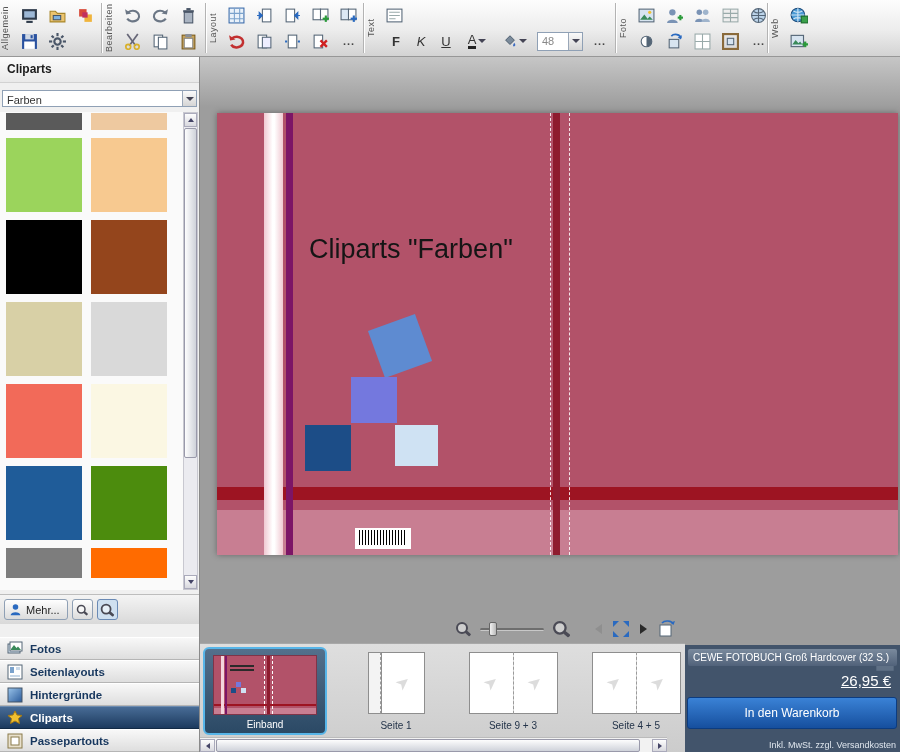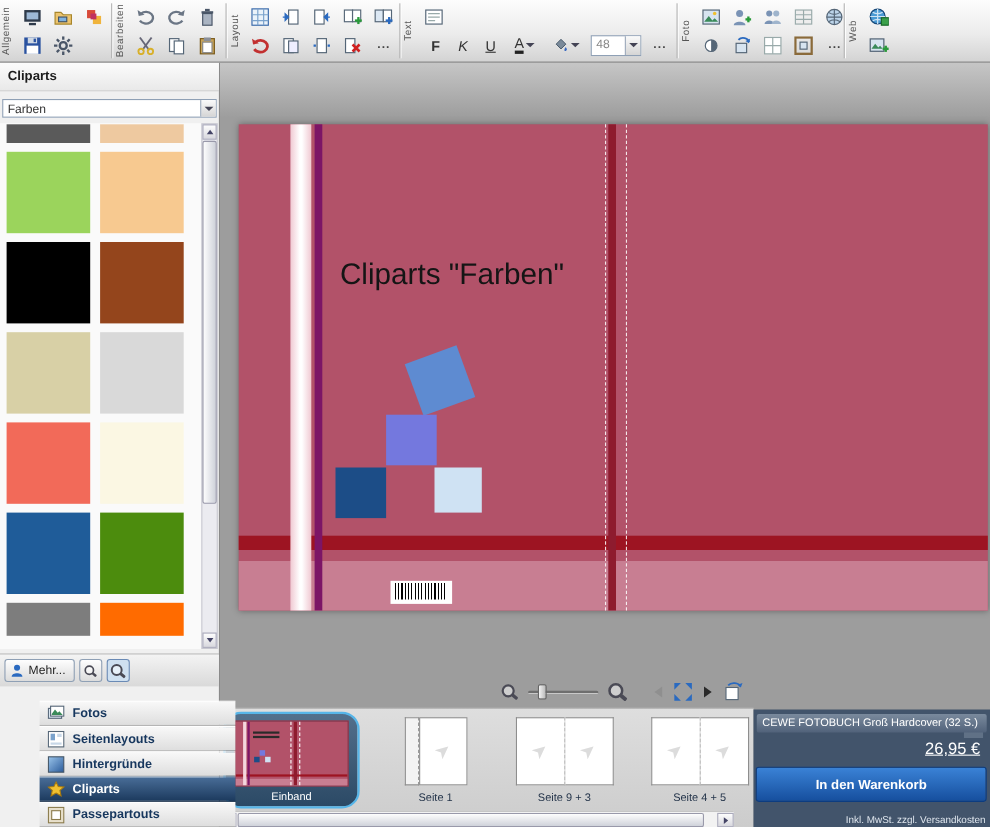--- a/index.html
+++ b/index.html
@@ -40,21 +40,21 @@
   .tri-dn { width:0; height:0; border-left:3px solid transparent; border-right:3px solid transparent; border-top:4px solid #446; }
   .vthumb { position:absolute; left:0; top:15px; width:13px; height:330px; background:linear-gradient(90deg,#fdfdfd,#cfd2da);
     border:1px solid #99a; border-radius:2px; }
   .more-row { position:absolute; left:0; top:537px; width:199px; height:30px; background:linear-gradient(#f4f4f4,#d9d9d9);
     border-top:1px solid #bdbdbd; display:flex; align-items:center; gap:4px; padding-left:4px; }
   .more-btn { height:21px; padding:0 7px 0 4px; display:flex; align-items:center; gap:4px; font-size:11px; color:#222;
     background:linear-gradient(#fefefe,#dcdcdc); border:1px solid #8fa0b5; border-radius:3px; }
   .sq-btn { width:21px; height:21px; display:flex; align-items:center; justify-content:center;
     background:linear-gradient(#fefefe,#dcdcdc); border:1px solid #8fa0b5; border-radius:3px; }
   .sq-btn.pressed { background:#cfe0f0; border-color:#6a8ab5; }
-  .nav { position:absolute; left:0; top:580px; width:214px;padding-left:36px; }
+  .nav { position:absolute; left:0; top:580px; width:199px; }
   .nav-item { height:23px; border-top:1px solid #fff; border-bottom:1px solid #b5b5b5;
     background:linear-gradient(#f8f8f8,#dedede); display:flex; align-items:center; gap:7px; padding-left:7px;
     font-size:11.5px; font-weight:bold; color:#17375e; }
   .nav-item.selected { background:linear-gradient(#486c96,#1c3a5e); color:#fff; border-top-color:#6d8cb0; border-bottom-color:#122a45; }
   .nav-ico { width:16px; height:16px; flex:0 0 16px; }
 
   
   .main { position:absolute; left:200px; top:57px; width:700px; height:695px; background:#9d9d9d; }
   .top-fade { position:absolute; left:0; top:0; right:0; height:50px; background:linear-gradient(#c6c6c6,#9d9d9d); }
   .cover { position:absolute; left:17px; top:56px; width:681px; height:442px; background:#b25269; box-shadow:0 0 6px rgba(0,0,0,.35); }
@@ -77,21 +77,21 @@
   .mag::after { content:""; position:absolute; left:10px; top:11px; width:6px; height:3px; background:#4a4a55; transform:rotate(40deg); border-radius:1px; }
   .slider { position:relative; width:64px; height:16px; }
   .slider-track { position:absolute; left:0; right:0; top:7px; height:3px; background:#6e6e6e; border-bottom:1px solid #c8c8c8; border-radius:2px; }
   .slider-thumb { position:absolute; left:9px; top:1px; width:8px; height:14px; background:linear-gradient(90deg,#f2f2f2,#b9b9b9); border:1px solid #666; border-radius:2px; }
   .chev { width:0; height:0; }
   .chev.left { border-top:5px solid transparent; border-bottom:5px solid transparent; border-right:7px solid #8f8f8f; }
   .chev.right { border-top:5px solid transparent; border-bottom:5px solid transparent; border-left:7px solid #2a2a2a; }
 
   
   .thumbbar { position:absolute; left:0; top:586px; width:485px; height:109px; background:linear-gradient(#dedede,#cccccc); border-top:1px solid #a8a8a8; }
-  .thumb-sel { position:absolute; left:3px; top:3px; width:124px; height:88px; border:2px solid #57b5e8; border-radius:16px;
+  .thumb-sel { position:absolute; left:3px; top:3px; width:124px; height:88px; border:2px solid #57b5e8; border-radius:6px;
     background:linear-gradient(#53708c,#2b4965); }
   .mini-cover { position:relative; width:104px; height:60px; margin:6px auto 0; background:#b25269; border:1px solid #7e3448; overflow:hidden; }
   .mini-cover .p1 { position:absolute; left:7px; top:0; width:3px; height:100%; background:#f4d6dd; }
   .mini-cover .p2 { position:absolute; left:11px; top:0; width:2px; height:100%; background:#7c1566; }
   .mini-cover .d1 { position:absolute; left:50px; top:0; height:100%; border-left:1px dashed #fff; }
   .mini-cover .d2 { position:absolute; left:58px; top:0; height:100%; border-left:1px dashed #fff; }
   .mini-cover .rr { position:absolute; left:53px; top:0; width:3px; height:100%; background:#8e1b2e; }
   .mini-cover .bb { position:absolute; left:0; top:48px; width:100%; height:2px; background:#9d1422; }
   .mini-cover .lb { position:absolute; left:0; top:52px; width:100%; height:8px; background:#c87e92; }
   .mini-cover .tt { position:absolute; left:16px; top:9px; width:24px; height:2px; background:#2a2a2a; box-shadow:0 4px 0 #2a2a2a; }
@@ -105,21 +105,21 @@
   .dash-mid { width:0; height:62px; border-left:1px dashed #9a9a9a; }
   .thumb-label { margin-top:6px; font-size:10px; color:#24344a; }
 
   
   .cart { position:absolute; left:485px; top:588px; width:215px; height:107px; background:#42546b; }
   .cart-product { position:absolute; left:3px; right:3px; top:4px; height:17px; line-height:17px;
     background:linear-gradient(#7a8a9d,#51627a); border-radius:2px; font-size:10px; color:#fff; padding-left:5px;
     white-space:nowrap; overflow:hidden; }
   .cart-price { position:absolute; right:9px; top:27px; font-size:15px; color:#fff; text-decoration:underline; }
   .cart-btn { position:absolute; left:2px; right:3px; top:52px; height:32px; background:linear-gradient(#3a82d6,#164f9e);
-    border:1px solid #0c3c80; border-radius:3px; color:#fff; font-weight:bold; font-size:12px;
+    border:1px solid #0c3c80; border-radius:3px; color:#fff; font-weight:normal; font-size:12px;
     display:flex; align-items:center; justify-content:center; }
   .cart-note { position:absolute; right:4px; bottom:2px; font-size:9px; color:#dfe6ee; }
   .puzzle { position:absolute; right:2px; top:2px; opacity:.35; }
 
   
   .hscroll { position:absolute; left:0; top:680px; width:467px; height:15px; background:#f2f2f2; border-top:1px solid #bbb; }
   .hs-btn { position:absolute; top:1px; width:15px; height:13px; background:linear-gradient(#fdfdfd,#d8d8de); border:1px solid #aab;
     display:flex; align-items:center; justify-content:center; }
   .tri-l { width:0; height:0; border-top:3px solid transparent; border-bottom:3px solid transparent; border-right:4px solid #446; }
   .tri-r { width:0; height:0; border-top:3px solid transparent; border-bottom:3px solid transparent; border-left:4px solid #446; }

